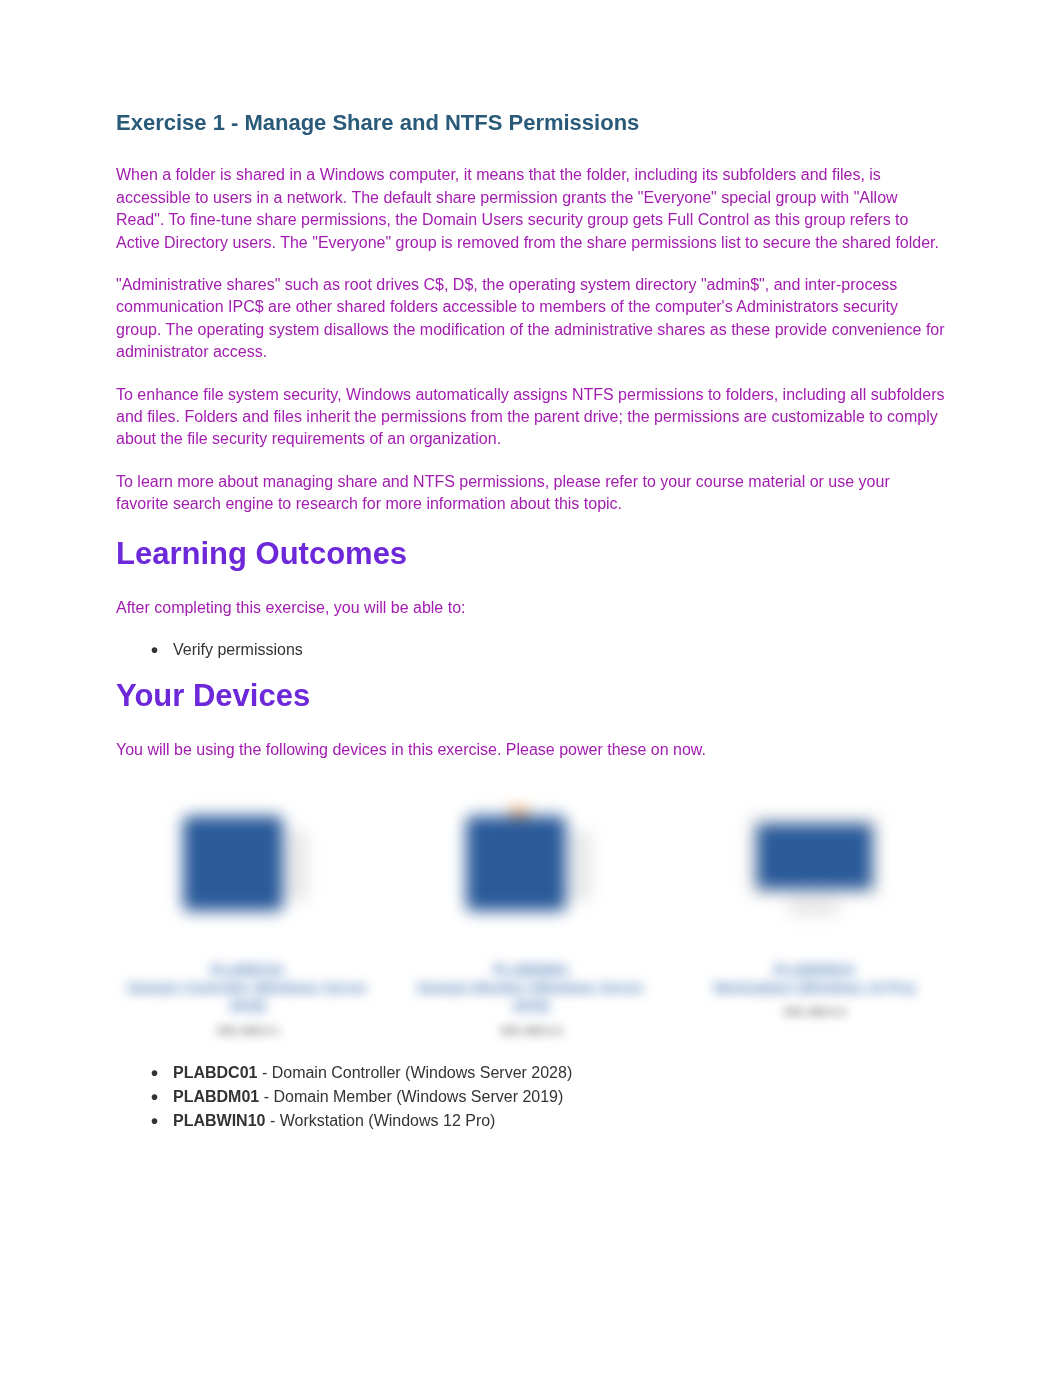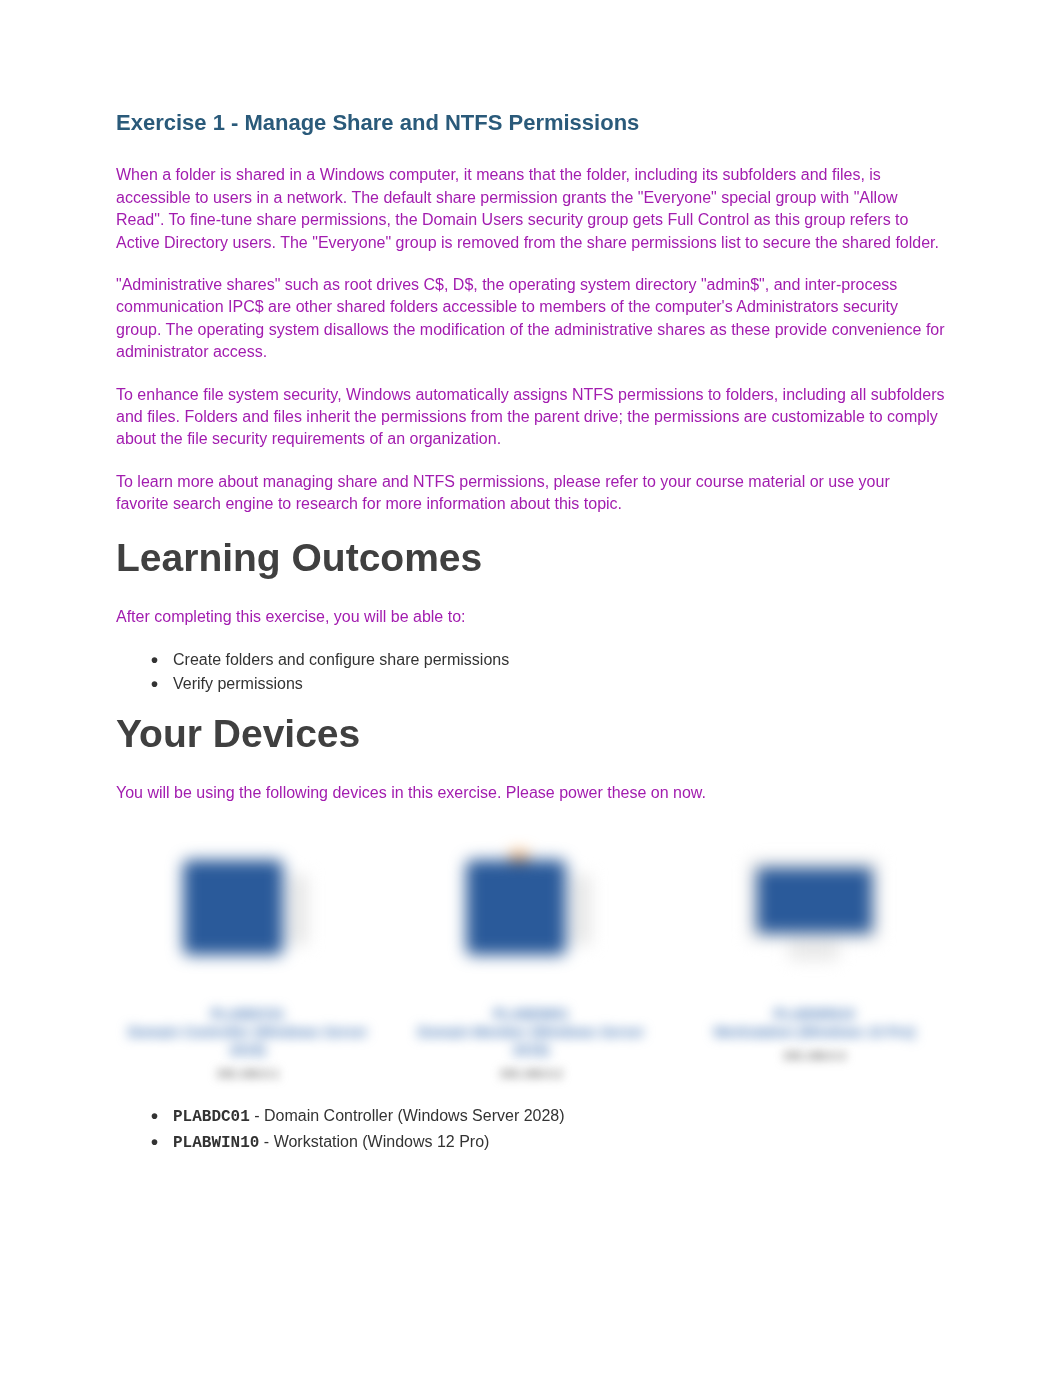--- a/index.html
+++ b/index.html
@@ -16,23 +16,23 @@
       color: #333333;
     }
     h1 {
       font-size: 22px;
       font-weight: bold;
       color: #2a5a7a;
       margin-bottom: 28px;
       line-height: 1.2;
     }
     h2 {
-      font-size: 39px;
-      font-weight: bold;
-      color: #404040;
+      font-size: 31px;
+      font-weight: bold;
+      color: #6d28d9;
       margin-top: 13px;
       margin-bottom: 24px;
       line-height: 1.2;
     }
     p {
       font-size: 16px;
       color: #a21caf;
       line-height: 1.4;
       margin-bottom: 20px;
     }
@@ -156,37 +156,35 @@
     .device-sublabel {
       font-size: 12px;
       color: #808080;
       text-align: center;
       filter: blur(5px);
       margin-top: 8px;
       font-weight: bold;
     }
     .bold {
       font-weight: bold;
-      font-family: Liberation Mono, monospace;
     }
   </style>
 </head>
 <body>
 
 <h1>Exercise 1 - Manage Share and NTFS Permissions</h1>
 
 <p>When a folder is shared in a Windows computer, it means that the folder, including its subfolders and files, is accessible to users in a network. The default share permission grants the "Everyone" special group with "Allow Read". To fine-tune share permissions, the Domain Users security group gets Full Control as this group refers to Active Directory users. The "Everyone" group is removed from the share permissions list to secure the shared folder.</p>
 <p>"Administrative shares" such as root drives C$, D$, the operating system directory "admin$", and inter-process communication IPC$ are other shared folders accessible to members of the computer's Administrators security group. The operating system disallows the modification of the administrative shares as these provide convenience for administrator access.</p>
 <p>To enhance file system security, Windows automatically assigns NTFS permissions to folders, including all subfolders and files. Folders and files inherit the permissions from the parent drive; the permissions are customizable to comply about the file security requirements of an organization.</p>
 <p>To learn more about managing share and NTFS permissions, please refer to your course material or use your favorite search engine to research for more information about this topic.</p>
 
 <h2>Learning Outcomes</h2>
 <p>After completing this exercise, you will be able to:</p>
 <ul>
-  <li>Create folders and configure share permissions</li>
   <li>Verify permissions</li>
 </ul>
 
 <h2>Your Devices</h2>
 <p>You will be using the following devices in this exercise. Please power these on now.</p>
 
 <div class="device-images">
   <div class="device-card">
     <div class="device-icon-wrap">
       <div class="server-icon">
@@ -225,14 +223,15 @@
     <div class="device-label">
       <span>PLABWIN10</span><br>
       <span>Workstation (Windows 10 Pro)</span>
     </div>
     <div class="device-sublabel">192.168.0.3</div>
   </div>
 </div>
 
 <ul>
   <li><span class="bold">PLABDC01</span><span> - Domain Controller (Windows Server 2028)</span></li>
+  <li><span class="bold">PLABDM01</span><span> - Domain Member (Windows Server 2019)</span></li>
   <li><span class="bold">PLABWIN10</span><span> - Workstation (Windows 12 Pro)</span></li>
 </ul>
 
 </body></html>

